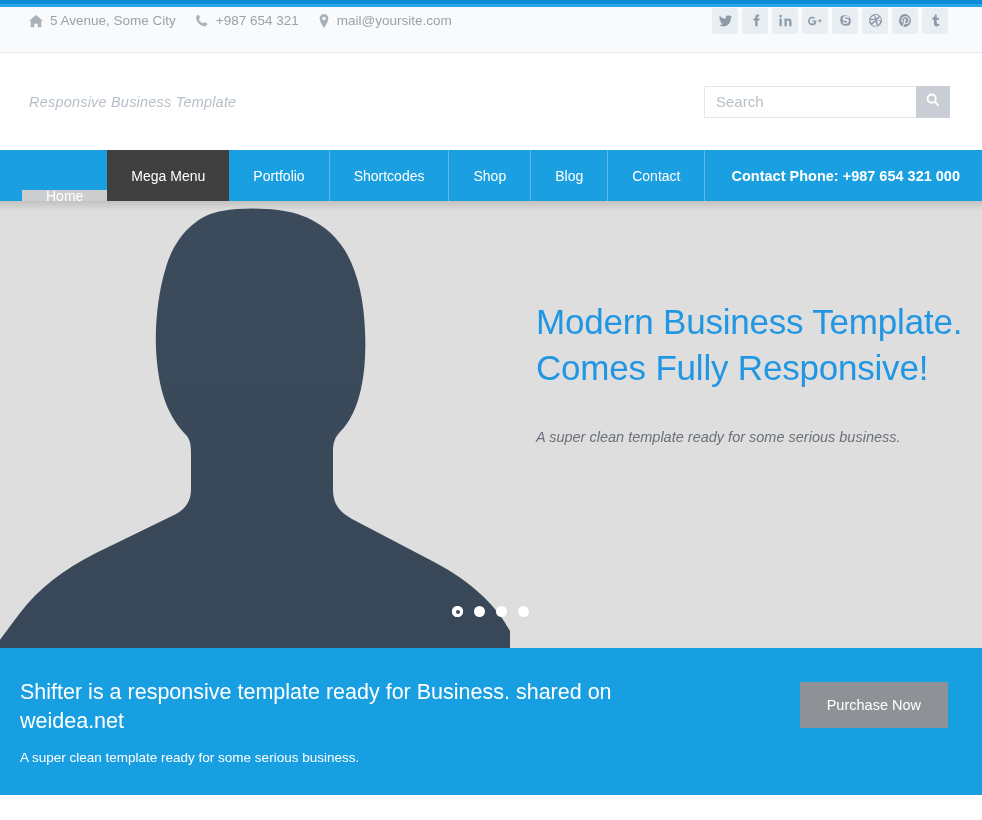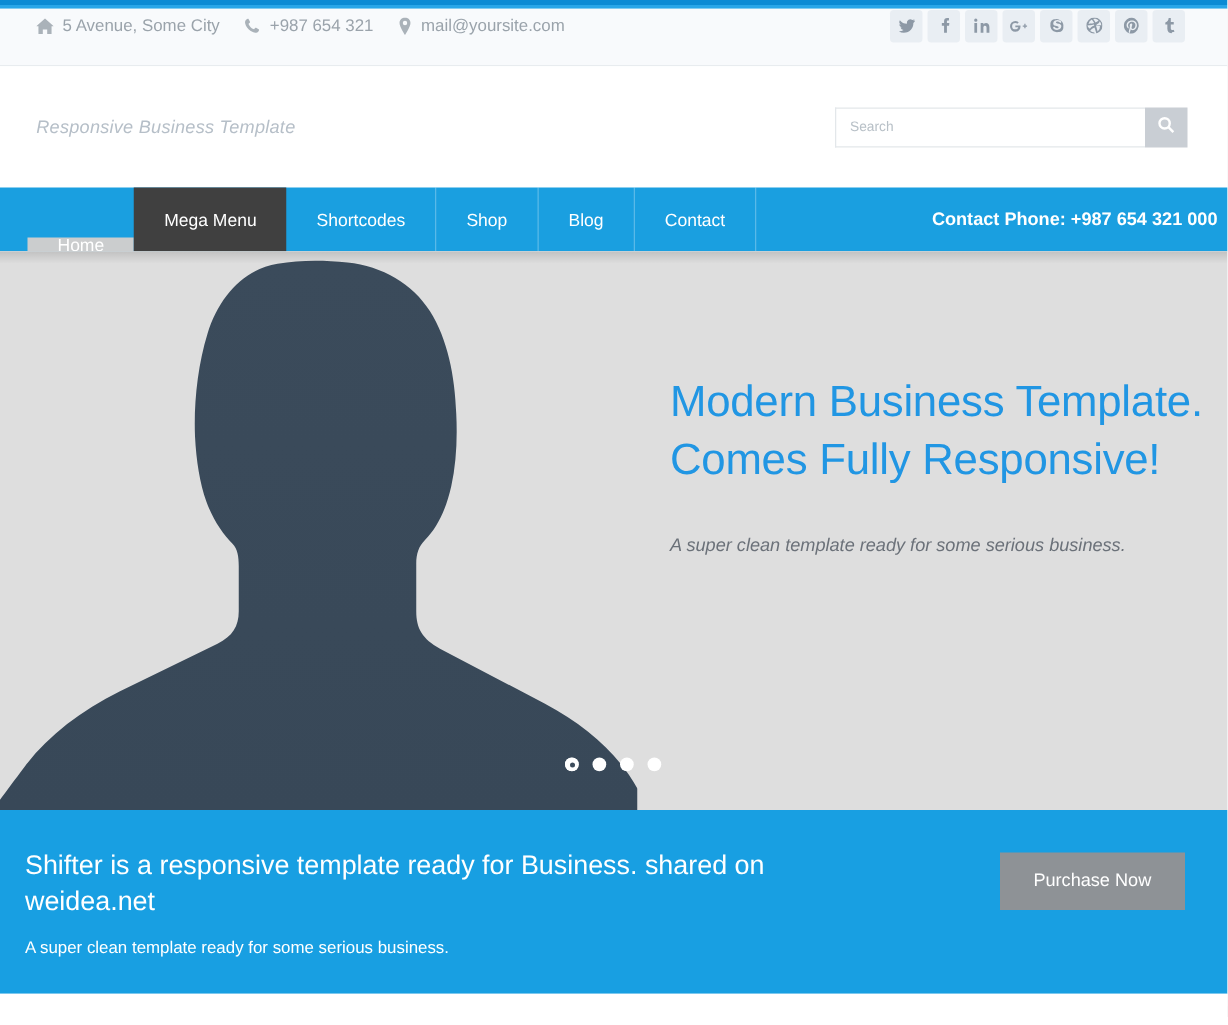--- a/index.html
+++ b/index.html
@@ -61,26 +61,26 @@
     gap: 48px;
   }
   .logo-text {
     font-style: italic;
     font-size: 14.5px;
     color: #b6bfc8;
     letter-spacing: .2px;
   }
   .search-wrap { display: flex; height: 32px; }
   .search-input {
-    width: 248px;
+    width: 212px;
     border: 1px solid #e3e7ea;
     border-right: none;
     outline: none;
     padding: 0 11px;
-    font-size: 11px;
+    font-size: 15px;
     color: #9aa3ab;
     font-family: "Liberation Sans", sans-serif;
     background: #fff;
   }
   .search-input::placeholder { color: #b8c0c7; }
   .search-btn {
     width: 34px;
     background: #c9ced4;
     border: none;
     display: flex; align-items: center; justify-content: center;
@@ -107,21 +107,21 @@
     border-right: 1px solid rgba(255,255,255,.28);
   }
   .nav-item.active-gray { background: #cbcdce; color: #ffffff; border-right: none; margin-top: 40px; }
   .nav-item.active-blue { background: #404040; color: #ffffff; border-right: none; }
   .nav-phone {
     margin-left: auto;
     display: flex; align-items: center;
     color: #ffffff;
     font-size: 14.5px;
     font-weight: bold;
-    padding-right: 8px;
+    padding-right: 22px;
     white-space: nowrap;
   }
 
   
   .hero {
     position: relative;
     height: 447px;
     background: #dedede;
     overflow: hidden;
   }
@@ -311,20 +311,23 @@
     </button>
   </div>
 </div>
 
 <nav class="navbar">
   <div class="nav-item active-gray">
     <span>Home</span>
   </div>
   <div class="nav-item active-blue">
     <span>Mega Menu</span>
+  </div>
+  <div class="nav-item">
+    <span>Portfolio</span>
   </div>
   <div class="nav-item">
     <span>Shortcodes</span>
   </div>
   <div class="nav-item">
     <span>Shop</span>
   </div>
   <div class="nav-item">
     <span>Blog</span>
   </div>

